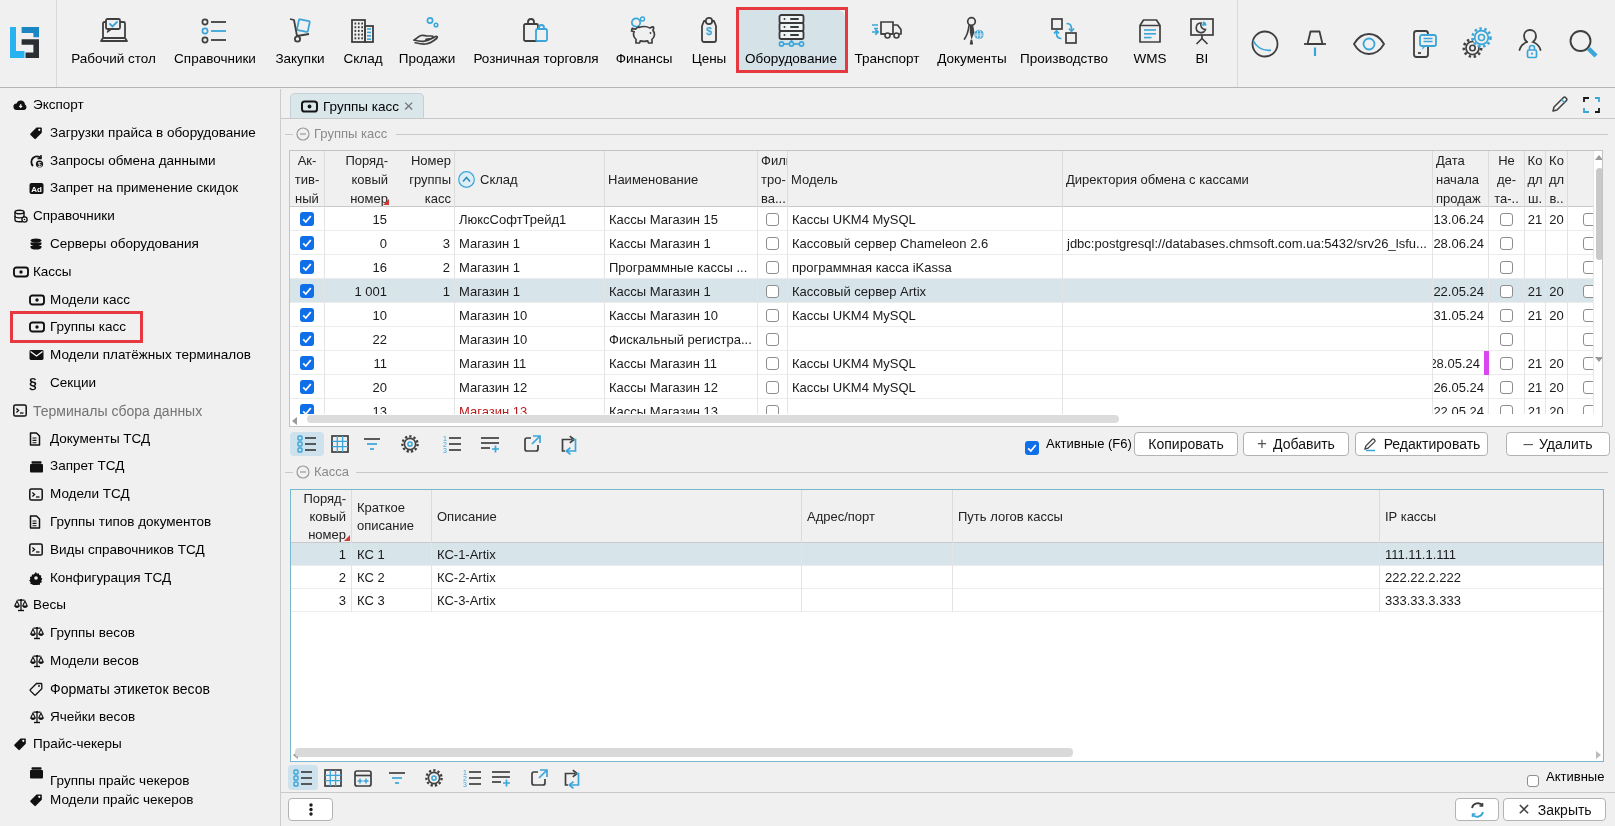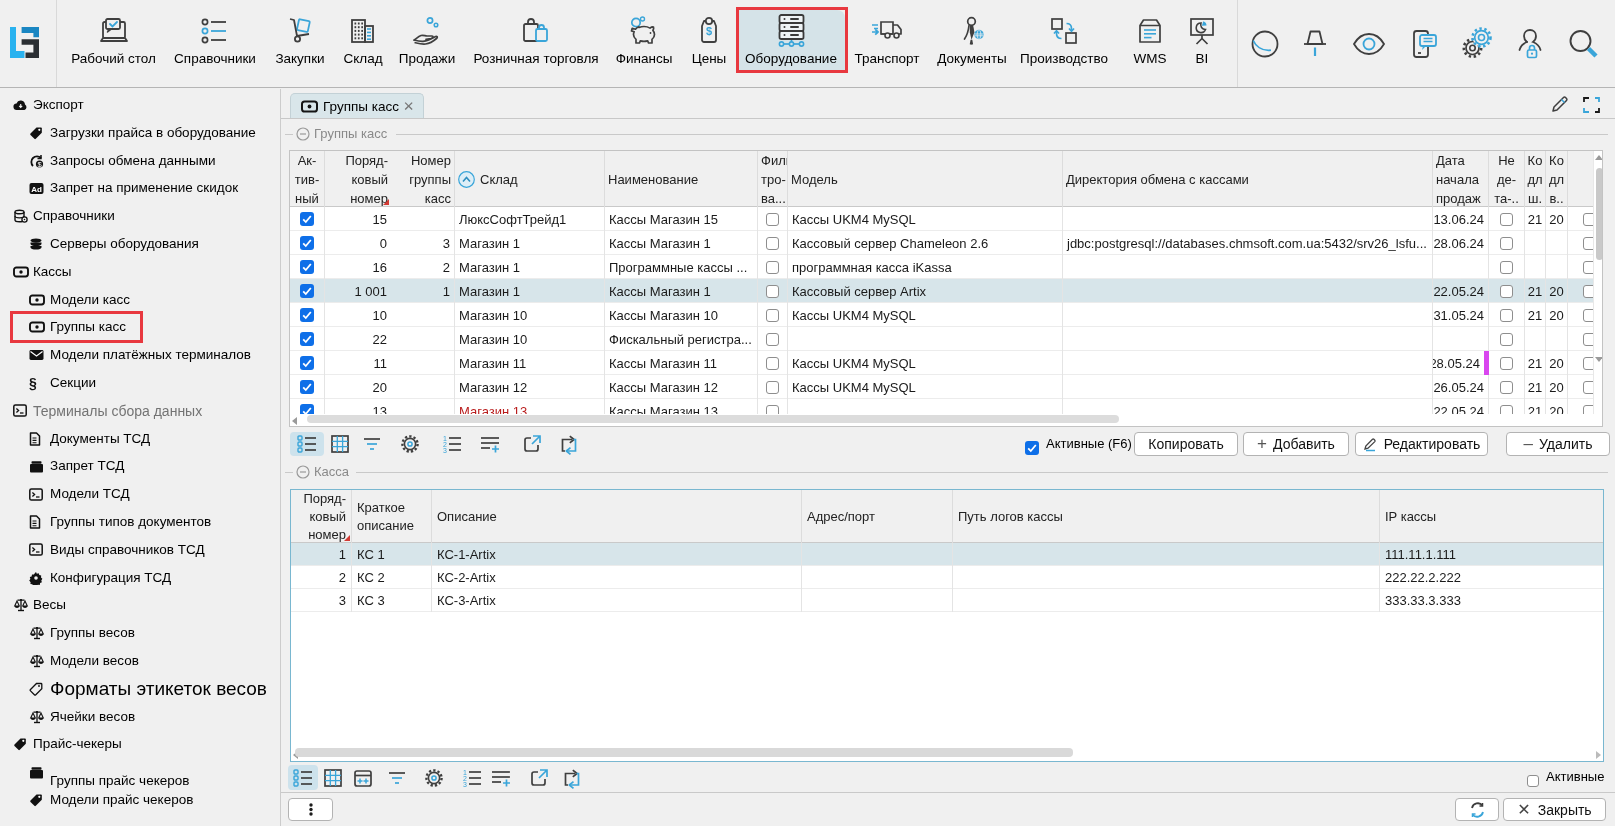--- a/index.html
+++ b/index.html
@@ -402,21 +402,21 @@
         <path d="M5 12.5h6" stroke="#111" stroke-width="1.4"></path>
       </svg>
     </div>
 <div class="abs" style="left:50px;top:563.0px;height:18px;line-height:18px;font-size:13.5px;color:#000;white-space:nowrap;">Модели весов</div>
 <div class="abs" style="left:29px;top:591.8000000000001px;width:17px;height:16px;display:flex;align-items:center;">
       <svg width="14" height="14" viewBox="0 0 14 14" style="">
         <path d="M7.5 1.5h4.5a.8.8 0 01.8.8v4.5l-6 6a1 1 0 01-1.4 0l-3.9-3.9a1 1 0 010-1.4z" fill="none" stroke="#111" stroke-width="1.3"></path>
         <circle cx="10" cy="4" r=".9" fill="#111"></circle>
       </svg>
     </div>
-<div class="abs" style="left:50px;top:590.8000000000001px;height:18px;line-height:18px;font-size:19px;color:#000;white-space:nowrap;">Форматы этикеток весов</div>
+<div class="abs" style="left:50px;top:590.8000000000001px;height:18px;line-height:18px;font-size:14px;color:#000;white-space:nowrap;">Форматы этикеток весов</div>
 <div class="abs" style="left:29px;top:619.6px;width:17px;height:16px;display:flex;align-items:center;">
       <svg width="16" height="14" viewBox="0 0 16 14" style="">
         <path d="M8 1v11M4.5 2.2h7" stroke="#111" stroke-width="1.3" fill="none"></path>
         <circle cx="8" cy="2" r="1" fill="#111"></circle>
         <path d="M4 3l-2.3 5h4.6z" fill="none" stroke="#111" stroke-width="1.1"></path>
         <path d="M1.7 8a2.3 1.9 0 004.6 0z" fill="#111"></path>
         <path d="M12 3l-2.3 5h4.6z" fill="none" stroke="#111" stroke-width="1.1"></path>
         <path d="M9.7 8a2.3 1.9 0 004.6 0z" fill="#111"></path>
         <path d="M5 12.5h6" stroke="#111" stroke-width="1.4"></path>
       </svg>

